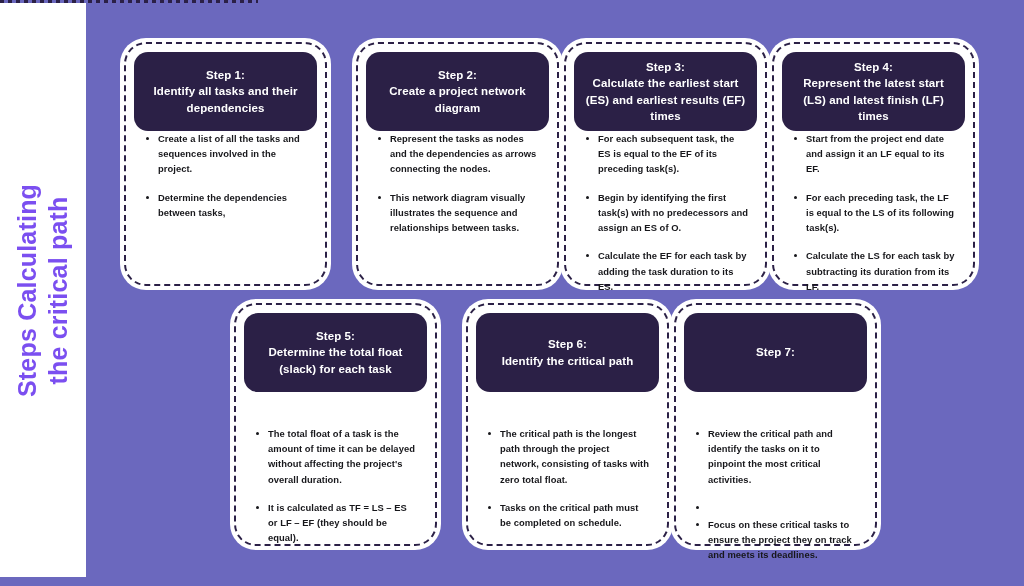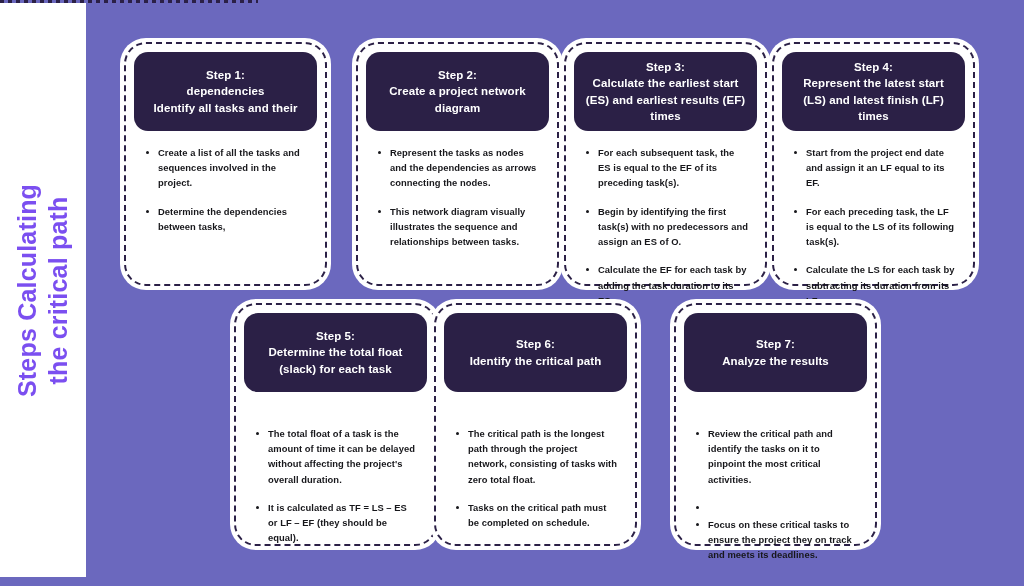--- a/index.html
+++ b/index.html
@@ -77,42 +77,42 @@
   .row-top   { top: 42px;  height: 244px; }
   
   .row-bot   { top: 303px; height: 243px; }
 
   .c1 { left: 38px;  width: 203px; }
   .c2 { left: 270px; width: 203px; }
   .c3 { left: 478px; width: 203px; }
   .c4 { left: 686px; width: 203px; }
 
   .c5 { left: 148px; width: 203px; justify-content: space-between; }
-  .c6 { left: 348px; width: 203px; }
+  .c6 { left: 380px; width: 203px; }
   .c7 { left: 588px; width: 203px; }
 
   .card-header {
     background: #2b2046;
     border-radius: 14px;
     color: #ffffff;
     text-align: center;
     font-size: 11.5px;
     font-weight: 700;
     line-height: 1.42;
     padding: 9px 8px;
     letter-spacing: 0.1px;
   }
   .row-top .card-header { min-height: 79px; display: flex; flex-direction: column; justify-content: center; }
   .row-bot .card-header { min-height: 79px; display: flex; flex-direction: column; justify-content: center; }
 
   .card-header .hline { display: block; }
 
   .card-body {
     flex: 1;
-    padding: 14px 8px 0 10px;
+    padding: 0 8px 0 10px;
   }
   .row-bot .card-body { padding-top: 34px; }
 
   .bullets { list-style: none; }
 
   .bullets li {
     position: relative;
     padding-left: 14px;
     margin-bottom: 13px;
     font-size: 9.4px;
@@ -145,22 +145,22 @@
     <span class="line">Steps Calculating</span>
     <span class="line">the critical path</span>
   </h1>
 </aside>
 
 <main class="board">
 
   <section class="card row-top c1">
     <div class="card-header">
       <span class="hline">Step 1:</span>
+      <span class="hline">Identify all tasks and their</span>
       <span class="hline">dependencies</span>
-      <span class="hline">Identify all tasks and their</span>
     </div>
     <div class="card-body">
       <ul class="bullets">
         <li>Create a list of all the tasks and sequences involved in the project.</li>
         <li>Determine the dependencies between tasks,</li>
       </ul>
     </div>
   </section>
 
   <section class="card row-top c2">
@@ -232,21 +232,20 @@
       <ul class="bullets">
         <li>The critical path is the longest path through the project network, consisting of tasks with zero total float.</li>
         <li>Tasks on the critical path must be completed on schedule.</li>
       </ul>
     </div>
   </section>
 
   <section class="card row-bot c7">
     <div class="card-header">
       <span class="hline">Step 7:</span>
-      <span class="hline">Analyze the results</span>
     </div>
     <div class="card-body">
       <ul class="bullets">
         <li>Review the critical path and identify the tasks on it to pinpoint the most critical activities.</li>
         <li class="empty"></li>
         <li>Focus on these critical tasks to ensure the project they on track and meets its deadlines.</li>
       </ul>
     </div>
   </section>
 

